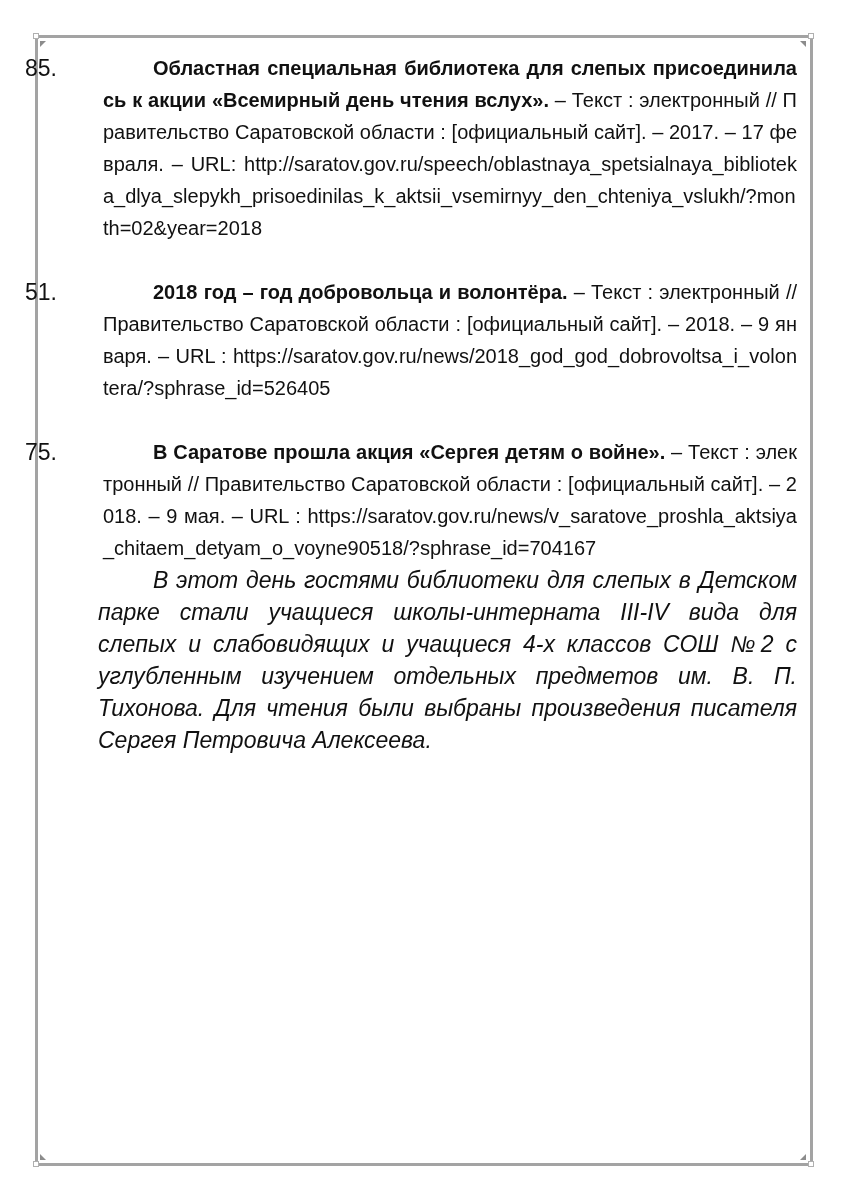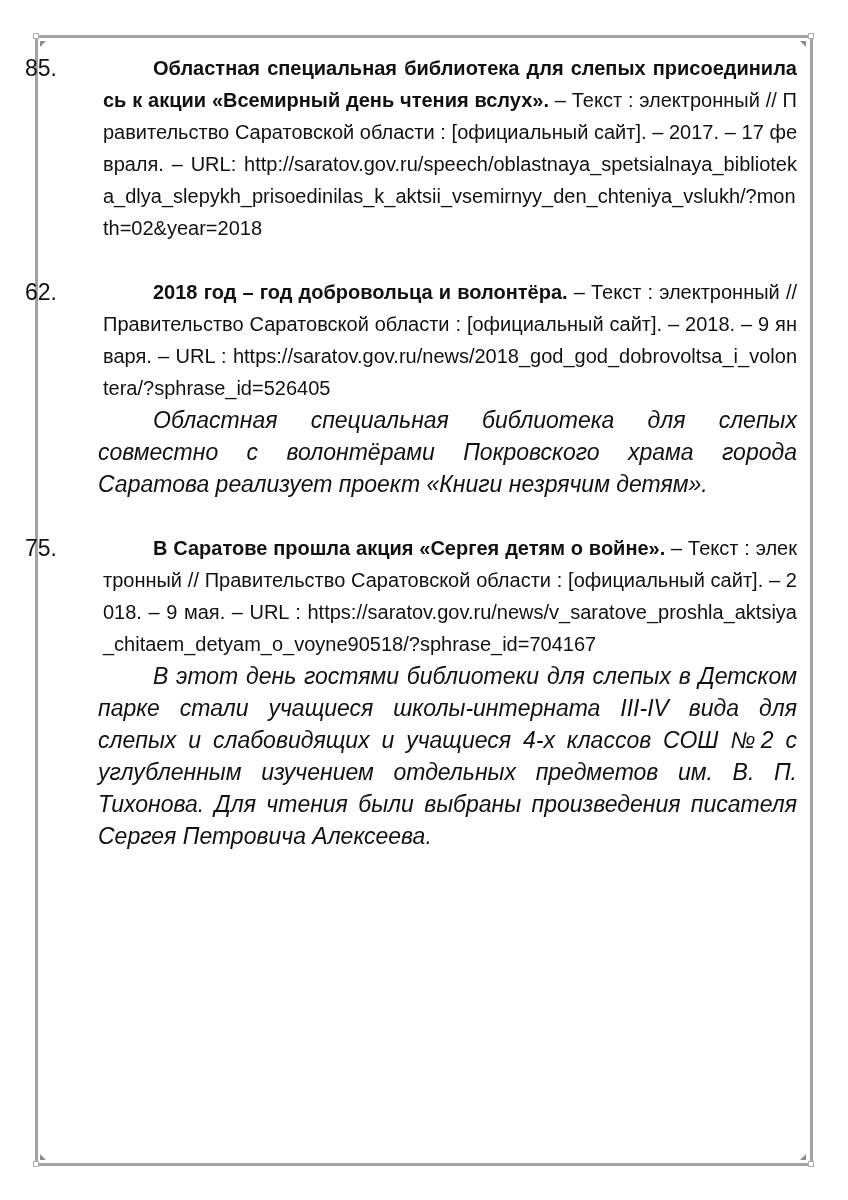--- a/index.html
+++ b/index.html
@@ -99,23 +99,22 @@
 <div class="corner-tri tri-br"></div>
 
 <div class="content">
 
   <div class="entry">
     <span class="entry-num">85.</span>
     <div class="entry-body"><span class="title">Областная специальная библиотека для слепых присоединилась к акции «Всемирный день чтения вслух».</span><span> – Текст : электронный // Правительство Саратовской области : [официальный сайт]. – 2017. – 17 февраля. – URL: </span><span class="url">http://saratov.gov.ru/speech/oblastnaya_spetsialnaya_biblioteka_dlya_slepykh_prisoedinilas_k_aktsii_vsemirnyy_den_chteniya_vslukh/?month=02&amp;year=2018</span></div>
   </div>
 
   <div class="entry">
-    <span class="entry-num">62.</span>
+    <span class="entry-num">51.</span>
     <div class="entry-body"><span class="title">2018 год – год добровольца и волонтёра.</span><span> – Текст : электронный // Правительство Саратовской области : [официальный сайт]. – 2018. – 9 января. – URL : </span><span class="url">https://saratov.gov.ru/news/2018_god_god_dobrovoltsa_i_volontera/?sphrase_id=526405</span></div>
-    <div class="entry-note">Областная специальная библиотека для слепых совместно с волонтёрами  Покровского храма города Саратова реализует проект «Книги незрячим детям».</div>
   </div>
 
   <div class="entry">
     <span class="entry-num">75.</span>
     <div class="entry-body"><span class="title">В Саратове прошла акция «Сергея детям о войне».</span><span> – Текст : электронный // Правительство Саратовской области : [официальный сайт]. – 2018. – 9 мая. – URL : </span><span class="url">https://saratov.gov.ru/news/v_saratove_proshla_aktsiya_chitaem_detyam_o_voyne90518/?sphrase_id=704167</span></div>
     <div class="entry-note">В этот день гостями библиотеки для слепых в Детском парке стали учащиеся школы-интерната III-IV вида для слепых и слабовидящих и учащиеся 4-х классов СОШ №2 с углубленным изучением отдельных предметов им. В. П. Тихонова. Для чтения были выбраны произведения писателя Сергея Петровича Алексеева.</div>
   </div>
 
 </div>
 

